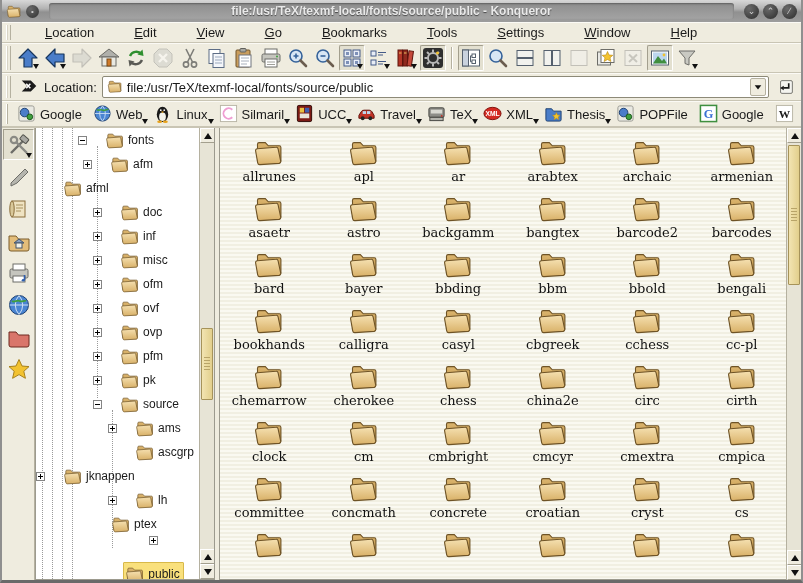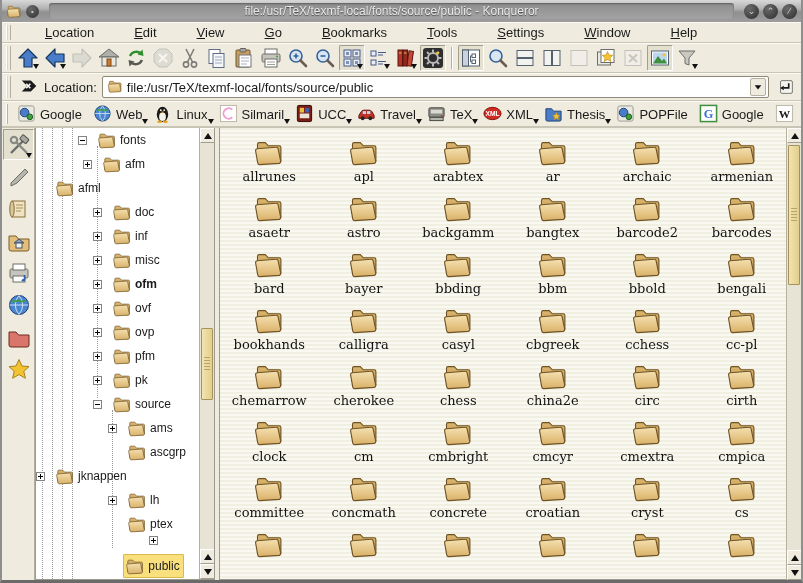--- a/index.html
+++ b/index.html
@@ -1,21 +1,21 @@
 <!DOCTYPE html>
 <html><head>
 <meta charset="utf-8">
 <style>
   html,body{margin:0;padding:0;background:#555;}
   *{box-sizing:border-box;}
   #window{width:803px;height:583px;background:#efecdf;border-left:2px solid #8f8f8f;border-right:2px solid #8f8f8f;border-bottom:3px solid #6a6a6a;display:flex;flex-direction:column;font-family:"Liberation Sans",sans-serif;color:#1a1a1a;position:relative;overflow:hidden;}
   
   #titlebar{height:22px;flex:0 0 22px;background:linear-gradient(180deg,#d8d8d8 0%,#b2b2b2 40%,#909090 55%,#9d9d9d 100%);display:flex;align-items:center;padding:0 4px;gap:4px;}
   #titlebar .tpanel{flex:1;height:16px;margin:0 6px;background:linear-gradient(180deg,#8e8e8e,#a3a3a3);border-radius:3px;box-shadow:inset 0 1px 2px rgba(0,0,0,.35);display:flex;align-items:center;justify-content:center;}
-  #title-text{font-size:12px;font-weight:normal;color:#e9e9e9;text-shadow:0 1px 1px rgba(0,0,0,.55);white-space:nowrap;overflow:hidden;}
+  #title-text{font-size:12px;font-weight:bold;color:#e9e9e9;text-shadow:0 1px 1px rgba(0,0,0,.55);white-space:nowrap;overflow:hidden;}
   .wbtn{width:15px;height:15px;border-radius:50%;background:radial-gradient(circle at 35% 30%,#6a6a6a,#2c2c2c);display:flex;align-items:center;justify-content:center;color:#d5d5d5;font-size:9px;line-height:1;cursor:default;}
   .tb-micro{width:13px;height:13px;border-radius:50%;background:radial-gradient(circle at 35% 30%,#6a6a6a,#303030);display:flex;align-items:center;justify-content:center;color:#cfcfcf;font-size:8px;}
   
   .bar{background:#efecdf;border-top:1px solid #fbfaf5;border-bottom:1px solid #c9c5b4;display:flex;align-items:center;padding:0 3px;}
   #menubar{height:21px;flex:0 0 21px;font-size:13px;gap:22px;}
   .menu-item{padding:2px 9px;cursor:default;}
   .menu-item u{text-decoration:underline;}
   #toolbar{height:30px;flex:0 0 30px;gap:1px;}
   #locationbar{height:28px;flex:0 0 28px;gap:5px;font-size:13px;}
   #bookmarkbar{height:26px;flex:0 0 26px;gap:2px;font-size:13px;}
@@ -41,21 +41,21 @@
   
   #content{flex:1;position:relative;background:#efecdf;overflow:hidden;border-top:1px solid #c9c5b4;}
   #side-tabs{position:absolute;left:0;top:0;bottom:0;width:33px;background:#efecdf;border-right:1px solid #b5b1a0;padding-top:1px;}
   .stab{width:31px;height:31px;margin:0 0 1px 1px;display:flex;align-items:center;justify-content:center;position:relative;border:1px solid transparent;}
   .stab.active{background:#e3e0d0;border-color:#a39f8e #fff #fff #a39f8e;}
   .stab .icn{width:24px;height:24px;}
   #tree-panel{position:absolute;left:33px;top:0;bottom:0;width:180px;background:#fff;border:1px solid #9c9a8e;border-top:none;overflow:hidden;}
   #tree-rows{position:absolute;left:0;top:0;right:15px;bottom:0;overflow:hidden;}
   .guide{position:absolute;top:0;bottom:0;border-left:1px dotted #9a9a9a;}
   .tconn{position:absolute;border-left:1px dotted #9a9a9a;}
-  .trow{height:24px;display:flex;align-items:center;gap:9px;position:relative;font-size:12px;white-space:nowrap;}
+  .trow{height:24px;display:flex;align-items:center;gap:17px;position:relative;font-size:12px;white-space:nowrap;}
   .exp{width:9px;height:9px;background:#fff;border:1px solid #848484;flex:0 0 9px;position:relative;}
   .exp:before,.exp.minus:before{content:"";position:absolute;left:1px;right:1px;top:3px;border-top:1px solid #000;}
   .exp.plus:after{content:"";position:absolute;top:1px;bottom:1px;left:3px;border-left:1px solid #000;}
   .exp-sp{width:9px;flex:0 0 9px;}
   .trow .fico{width:20px;height:20px;flex:0 0 20px;}
   .trow .tsel{display:flex;align-items:center;gap:3px;padding:1px 3px 1px 1px;border-radius:1px;}
   .trow .tsel.selected{background:#f9e07c;border:1px solid #d8b94a;}
   
   .vsb{position:absolute;top:0;bottom:0;width:15px;background:#e7e4d6;border-left:1px solid #b5b1a0;}
   .sbtn{position:absolute;left:0;width:15px;height:15px;background:#efecdf;border:1px solid;border-color:#fff #a39f8e #a39f8e #fff;display:flex;align-items:center;justify-content:center;}
@@ -570,21 +570,21 @@
           </div>
           <div class="trow" style="padding-left: 57px;">
             <span class="exp plus"></span>
             <span class="tsel">
               <svg viewBox="0 0 32 32" width="20" height="20" class="fico">
                 <use href="#folder"></use>
               </svg>
               <span>misc</span>
             </span>
           </div>
-          <div class="trow" style="padding-left: 57px; font-weight: bold;">
+          <div class="trow" style="padding-left: 57px;">
             <span class="exp plus"></span>
             <span class="tsel">
               <svg viewBox="0 0 32 32" width="20" height="20" class="fico">
                 <use href="#folder"></use>
               </svg>
               <span>ofm</span>
             </span>
           </div>
           <div class="trow" style="padding-left: 57px;">
             <span class="exp plus"></span>
@@ -660,21 +660,21 @@
           </div>
           <div class="trow" style="padding-left: 72px;">
             <span class="exp plus"></span>
             <span class="tsel">
               <svg viewBox="0 0 32 32" width="20" height="20" class="fico">
                 <use href="#folder"></use>
               </svg>
               <span>lh</span>
             </span>
           </div>
-          <div class="trow" style="padding-left: 72px; text-align: right;">
+          <div class="trow" style="padding-left: 48px; text-align: right;">
             <span class="exp-sp"></span>
             <span class="tsel">
               <svg viewBox="0 0 32 32" width="20" height="20" class="fico">
                 <use href="#folder"></use>
               </svg>
               <span>ptex</span>
             </span>
           </div>
           <div class="trow" style="padding-left: 72px; flex-direction: column;">
             <span class="exp plus"></span>
@@ -713,27 +713,27 @@
           <div class="fitem">
             <svg viewBox="0 0 32 32" width="32" height="32">
               <use href="#folder"></use>
             </svg>
             <div class="flabel">apl</div>
           </div>
           <div class="fitem">
             <svg viewBox="0 0 32 32" width="32" height="32">
               <use href="#folder"></use>
             </svg>
+            <div class="flabel">ar</div>
+          </div>
+          <div class="fitem">
+            <svg viewBox="0 0 32 32" width="32" height="32">
+              <use href="#folder"></use>
+            </svg>
             <div class="flabel">arabtex</div>
-          </div>
-          <div class="fitem">
-            <svg viewBox="0 0 32 32" width="32" height="32">
-              <use href="#folder"></use>
-            </svg>
-            <div class="flabel">ar</div>
           </div>
           <div class="fitem">
             <svg viewBox="0 0 32 32" width="32" height="32">
               <use href="#folder"></use>
             </svg>
             <div class="flabel">archaic</div>
           </div>
           <div class="fitem">
             <svg viewBox="0 0 32 32" width="32" height="32">
               <use href="#folder"></use>

